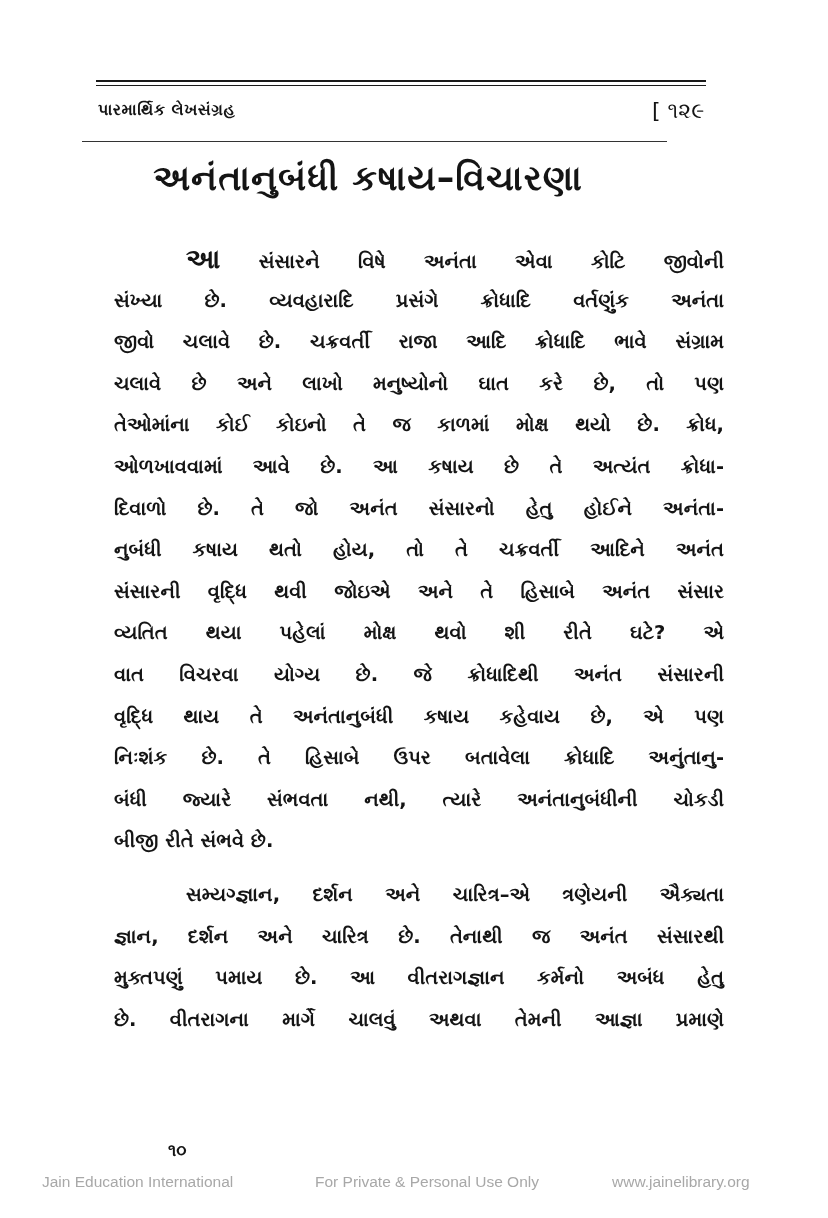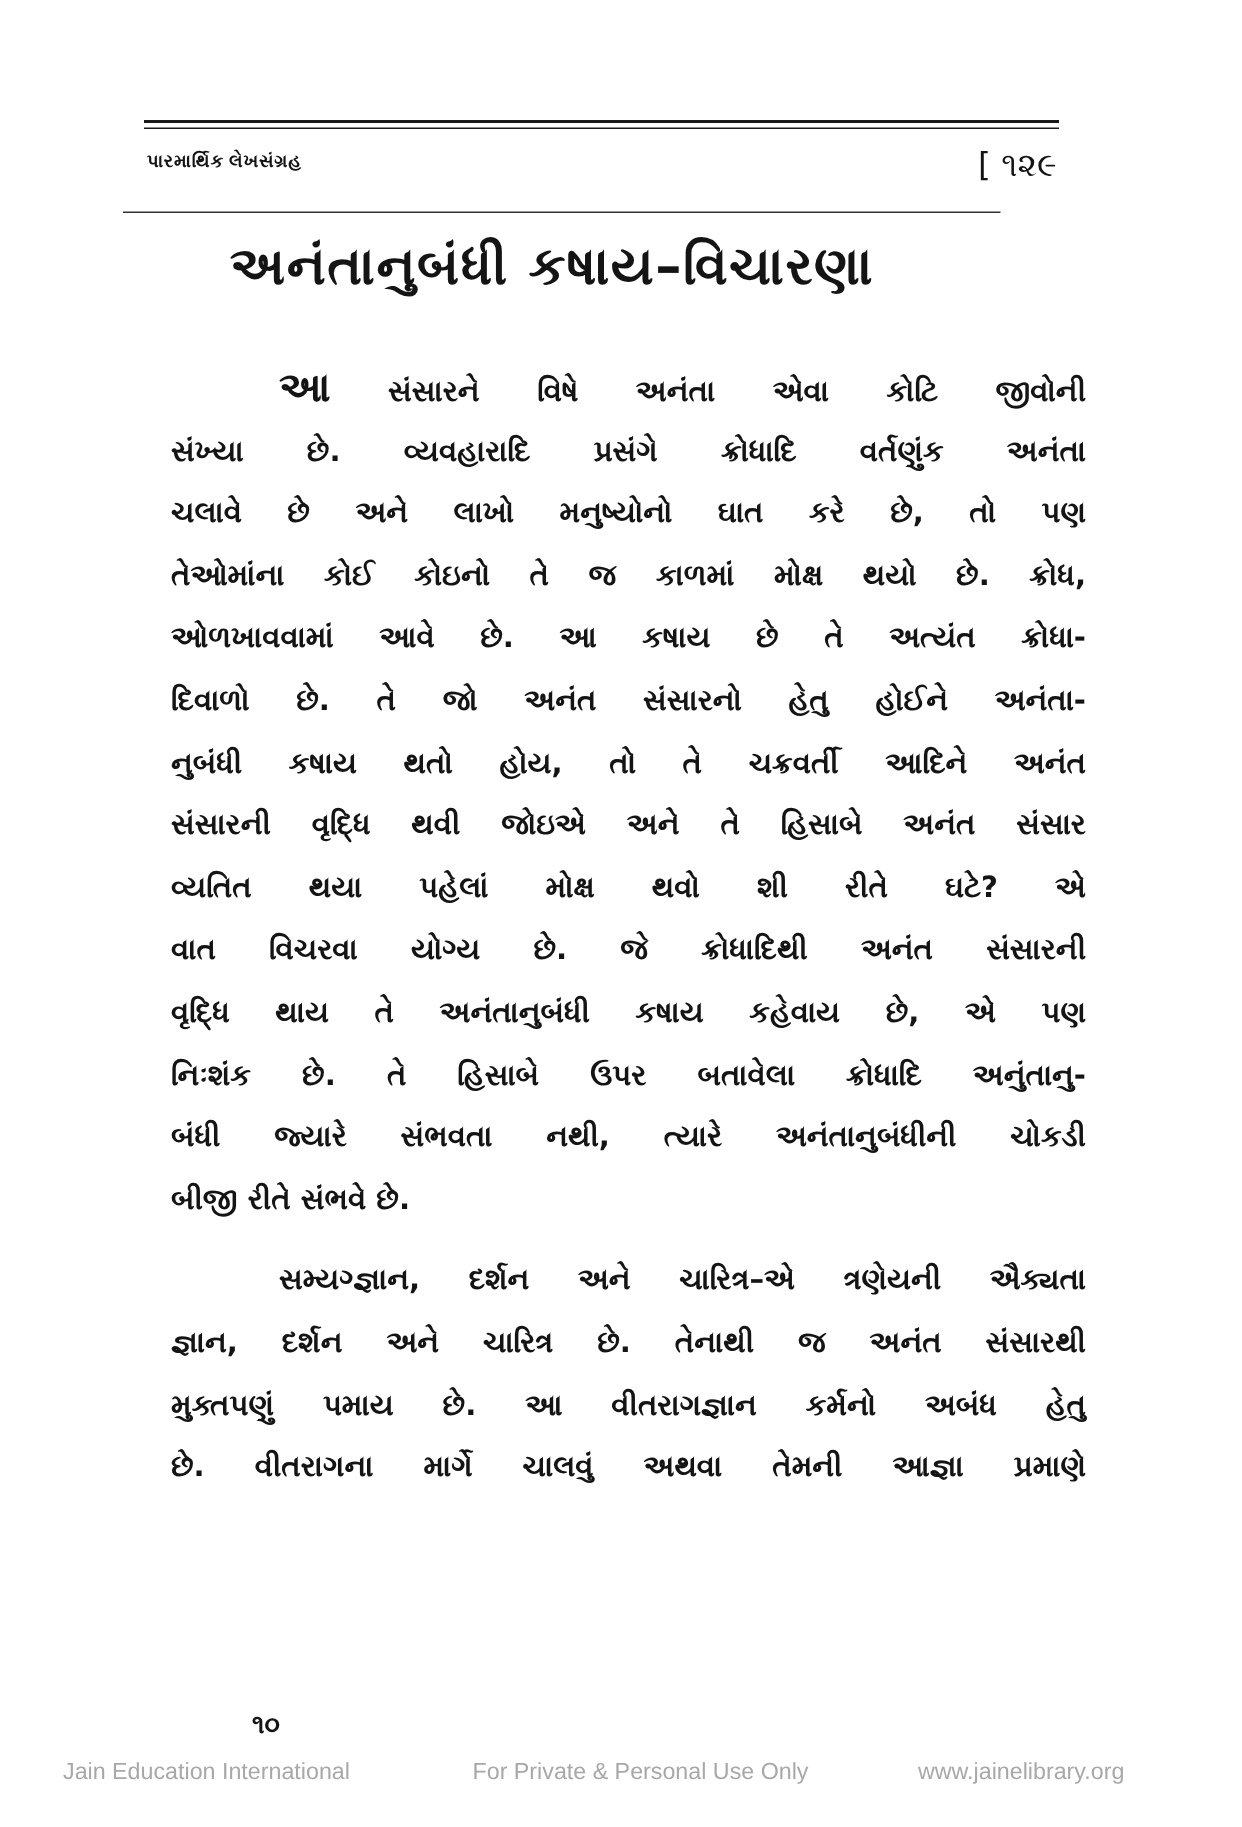--- a/index.html
+++ b/index.html
@@ -6,21 +6,21 @@
   body {
     width: 828px; height: 1218px; background: #ffffff; position: relative;
     overflow: hidden; color: #141414;
     font-family: "DejaVu Sans", sans-serif;
   }
   .rule { position: absolute; background: #1a1a1a; }
   .rule-top-1 { left: 96px; top: 80px; width: 610px; height: 2px; }
   .rule-top-2 { left: 96px; top: 85px; width: 610px; height: 1px; }
   .rule-mid { left: 82px; top: 141px; width: 585px; height: 1px; background:#333; }
   .running-head {
-    position: absolute; left: 98px; top: 100px; font-size: 12px; font-weight: bold; letter-spacing: 0.5px; font-family: Liberation Serif, serif;
+    position: absolute; left: 98px; top: 100px; font-size: 16px; font-weight: bold; letter-spacing: 0.5px;
   }
   .page-num {
     position: absolute; left: 652px; top: 98px; font-size: 22px; font-weight: normal;
   }
   .title {
     position: absolute; left: 0; width: 736px; top: 158px; text-align: center;
     font-size: 35px; font-weight: bold; letter-spacing: 1px;
   }
   .body-text {
     position: absolute; left: 102px; width: 610px; top: 238px;
@@ -51,20 +51,21 @@
 <div class="running-head">પારમાર્થિક લેખસંગ્રહ</div>
 <div class="page-num">[ ૧૨૯</div>
 <div class="rule rule-mid"></div>
 
 <div class="title">અનંતાનુબંધી કષાય–વિચારણા</div>
 
 <div class="body-text">
   <div>
     <span class="line indent"><span class="dropcap">આ</span><span> સંસારને વિષે અનંતા એવા કોટિ જીવોની</span></span>
     <span class="line">સંખ્યા છે. વ્યવહારાદિ પ્રસંગે ક્રોધાદિ વર્તણુંક અનંતા</span>
+    <span class="line">જીવો ચલાવે છે. ચક્રવર્તી રાજા આદિ ક્રોધાદિ ભાવે સંગ્રામ</span>
     <span class="line">ચલાવે છે અને લાખો મનુષ્યોનો ઘાત કરે છે, તો પણ</span>
     <span class="line">તેઓમાંના કોઈ કોઇનો તે જ કાળમાં મોક્ષ થયો છે. ક્રોધ,</span>
     <span class="line">ઓળખાવવામાં આવે છે. આ કષાય છે તે અત્યંત ક્રોધા-</span>
     <span class="line">દિવાળો છે. તે જો અનંત સંસારનો હેતુ હોઈને અનંતા-</span>
     <span class="line">નુબંધી કષાય થતો હોય, તો તે ચક્રવર્તી આદિને અનંત</span>
     <span class="line">સંસારની વૃદ્ધિ થવી જોઇએ અને તે હિસાબે અનંત સંસાર</span>
     <span class="line">વ્યતિત થયા પહેલાં મોક્ષ થવો શી રીતે ઘટે? એ</span>
     <span class="line">વાત વિચરવા યોગ્ય છે. જે ક્રોધાદિથી અનંત સંસારની</span>
     <span class="line">વૃદ્ધિ થાય તે અનંતાનુબંધી કષાય કહેવાય છે, એ પણ</span>
     <span class="line">નિઃશંક છે. તે હિસાબે ઉપર બતાવેલા ક્રોધાદિ અનુંતાનુ-</span>

